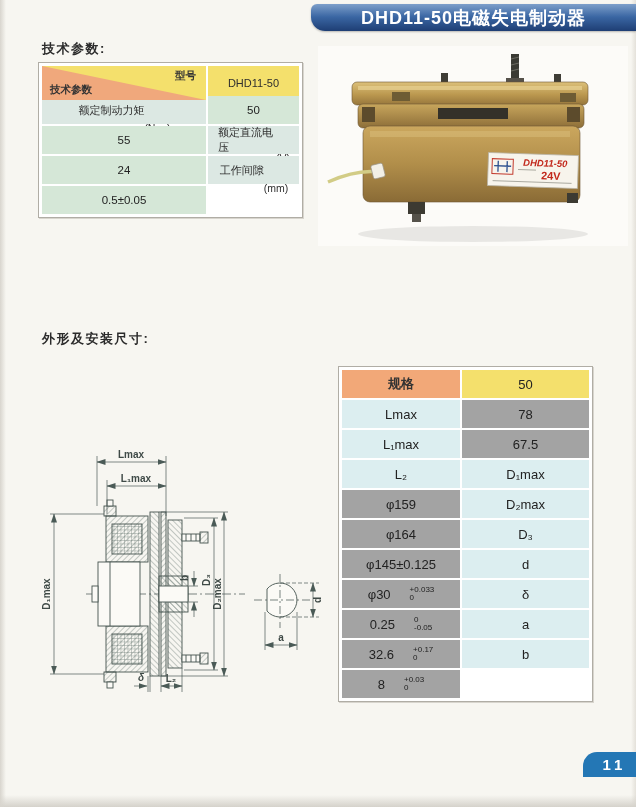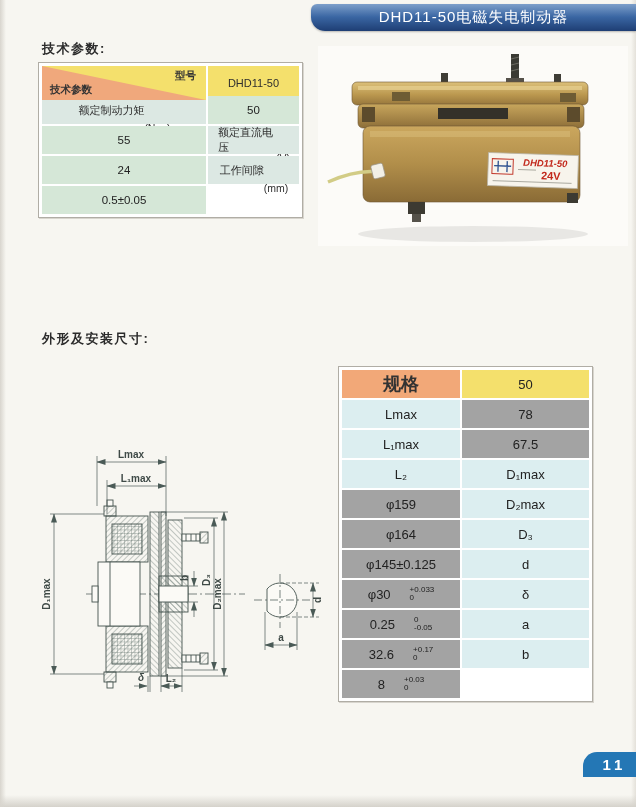--- a/index.html
+++ b/index.html
@@ -13,21 +13,21 @@
       #f7f6f1;
   }
   
   .banner{
     position:absolute;top:4px;right:0;width:325px;height:27px;
     border-radius:6px 0 0 14px;
     background:linear-gradient(180deg,#7d9fca 0%,#3a66a3 48%,#1e3e74 100%);
     box-shadow:0 1px 2px rgba(0,0,0,.25);
     display:flex;align-items:center;justify-content:center;
   }
-  .banner .t{color:#fff;font-size:15px;font-weight:400;letter-spacing:1px;}
+  .banner .t{color:#fff;font-size:18px;font-weight:700;letter-spacing:1px;}
   
   .seclabel{position:absolute;font-size:13px;color:#2b2b2b;letter-spacing:1.5px;font-weight:600;}
   #sec1{left:42px;top:40px;}
   #sec2{left:42px;top:330px;}
   
   .card{position:absolute;background:#fff;border:1px solid #b0ada5;padding:3px;box-shadow:1px 1px 0 #d8d5ce;}
   .grid{display:grid;gap:2px;background:#fff;}
   .cell{display:flex;align-items:center;}
   
   #tech-card{left:38px;top:62px;width:257px;}
@@ -38,21 +38,21 @@
     clip-path:polygon(0 0,100% 100%,0 100%);}
   .diag .top-r{position:absolute;top:3px;right:10px;font-size:10.5px;font-weight:600;color:#333;}
   .diag .bot-l{position:absolute;bottom:3px;left:8px;font-size:10.5px;font-weight:600;color:#333;}
   .hdr-model{background:#f4e06c;justify-content:center;font-size:11px;color:#2e2e2e;}
   .tcell-l{background:#dce8e3;justify-content:center;padding:0 9px 0 10px;font-size:11px;color:#2e2e2e;}
   .tcell-l .unit{font-size:10.5px;color:#2e2e2e;margin-top:35px;}
   .tcell-v{background:#d5e7d7;justify-content:center;font-size:11.5px;color:#222;}
   
   #dim-card{left:338px;top:366px;width:247px;}
   #dim-grid{grid-template-columns:118px 1fr;grid-auto-rows:28px;}
-  .dhdr-l{background:#f2a878;justify-content:center;font-size:18px;font-weight:600;color:#333;}
+  .dhdr-l{background:#f2a878;justify-content:center;font-size:13px;font-weight:600;color:#333;}
   .dhdr-v{background:#f4e06c;justify-content:center;font-size:13px;color:#222;}
   .dcell-l{background:#dceef0;justify-content:center;font-size:13px;color:#222;}
   .dcell-v{background:#a3a3a3;justify-content:center;font-size:13px;color:#222;}
   .tol{display:inline-flex;flex-direction:column;justify-content:center;margin-left:19px;
        font-size:8px;line-height:8.5px;text-align:left;vertical-align:middle;color:#222;}
   
   .pagenum{
     position:absolute;right:0;bottom:30px;width:53px;height:25px;
     background:#2477b5;border-radius:14px 0 0 0;color:#fff;
     font-size:15px;font-weight:600;display:flex;align-items:center;justify-content:center;

